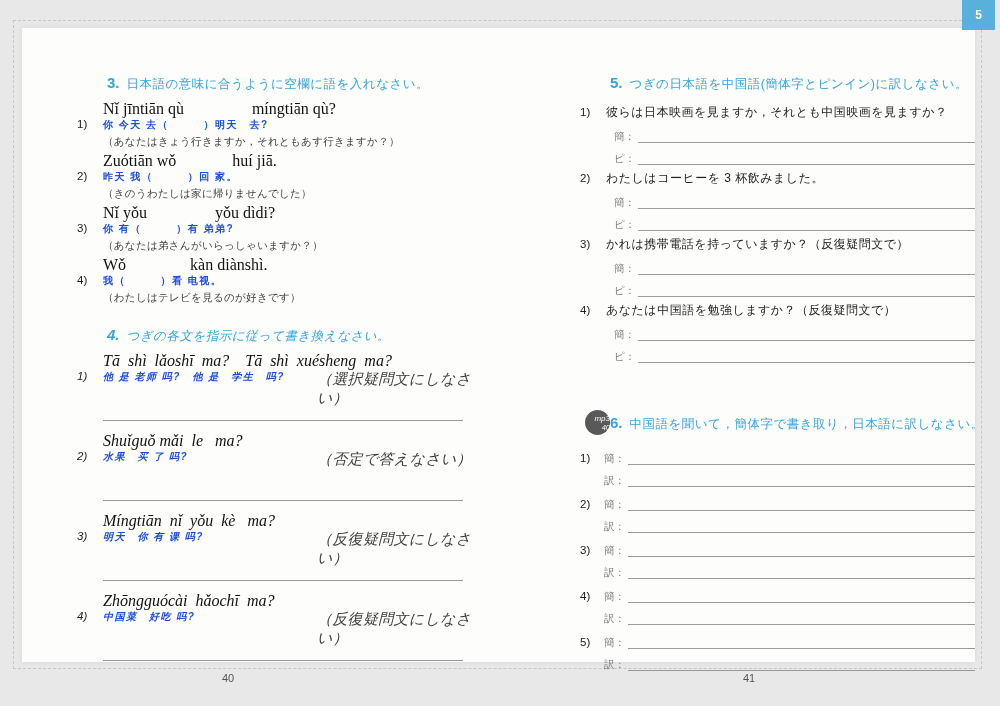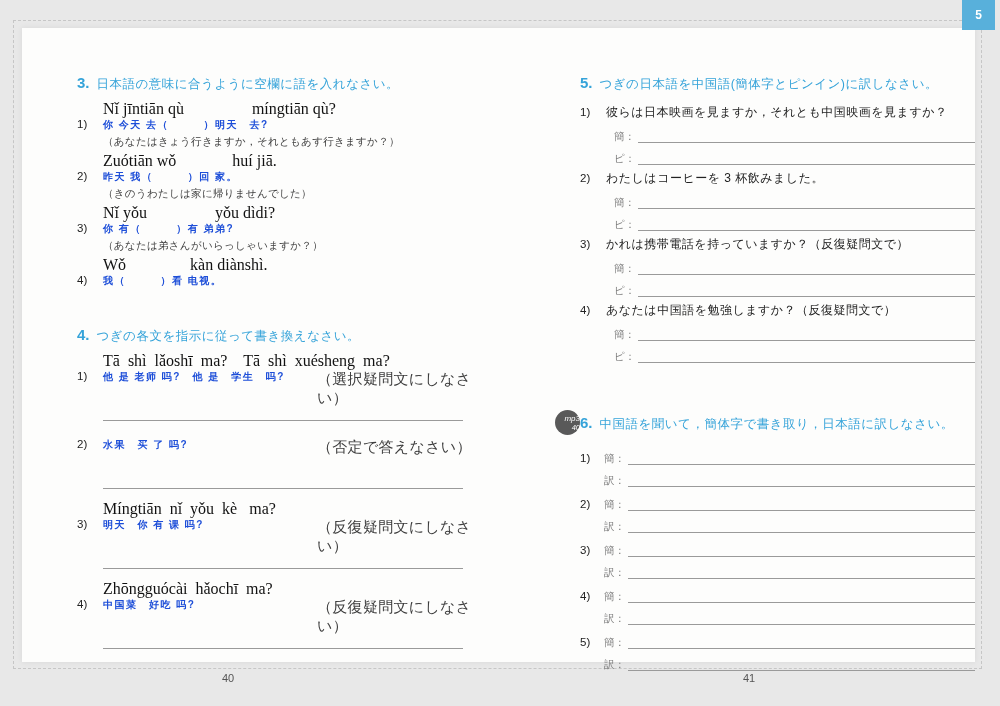--- a/index.html
+++ b/index.html
@@ -18,21 +18,21 @@
     background:#fdfdfc;box-shadow:0 0 6px rgba(0,0,0,0.07);
   }
   .corner-tab{
     position:absolute;left:962px;top:0;width:33px;height:30px;
     background:var(--tab,#58b0db);color:#fff;
     display:flex;align-items:center;justify-content:center;
     font-size:12px;font-weight:bold;
   }
   
   .sec{position:absolute;}
-  .sec-head{white-space:nowrap;margin-bottom:10px;}
+  .sec-head{white-space:nowrap;margin-bottom:10px;margin-left:30px;}
   .sec-num{color:var(--accent,#35a3d9);font-weight:bold;font-size:15px;margin-right:7px;}
   .sec-title{color:var(--accent,#35a3d9);font-size:12.5px;letter-spacing:0.5px;}
   
   .ex-item{margin-bottom:6px;}
   .pinyin{
     font-family:"Liberation Serif",serif;font-size:16px;line-height:12px;
     color:#111;white-space:pre;padding-left:26px;
   }
   .main-row{display:flex;align-items:baseline;line-height:19px;position:relative;}
   .inum{font-size:11.5px;color:#222;width:26px;flex:0 0 26px;}
@@ -104,39 +104,41 @@
         </div>
         <div class="hint">（あなたは弟さんがいらっしゃいますか？）</div>
       </div>
 
       <div class="ex-item">
         <div class="pinyin">Wǒ                kàn diànshì.</div>
         <div class="main-row">
           <span class="inum">4)</span>
           <span class="cn">我（　　　）看 电视。</span>
         </div>
+        <div class="hint">（わたしはテレビを見るのが好きです）</div>
       </div>
     </div>
 
-    <div class="sec" style="left:55px;top:298px;width:420px;">
+    <div class="sec" style="left:55px;top:298px;width:420px;font-style:italic;">
       <div class="sec-head">
         <span class="sec-num">4.</span><span class="sec-title">つぎの各文を指示に従って書き換えなさい。</span>
       </div>
 
       <div class="rw-item">
         <div class="pinyin">Tā  shì  lǎoshī  ma?    Tā  shì  xuésheng  ma?</div>
         <div class="main-row">
           <span class="inum">1)</span>
           <span class="cn">他 是 老师 吗?　他 是　学生　吗?</span>
           <span class="note">（選択疑問文にしなさい）</span>
         </div>
         <div class="ans-line"></div>
       </div>
 
       <div class="rw-item">
+        <div class="pinyin">Shuǐguǒ mǎi  le   ma?</div>
         <div class="main-row">
           <span class="inum">2)</span>
           <span class="cn">水果　买 了 吗?</span>
           <span class="note">（否定で答えなさい）</span>
         </div>
         <div class="ans-line"></div>
       </div>
 
       <div class="rw-item">
         <div class="pinyin">Míngtiān  nǐ  yǒu  kè   ma?</div>

